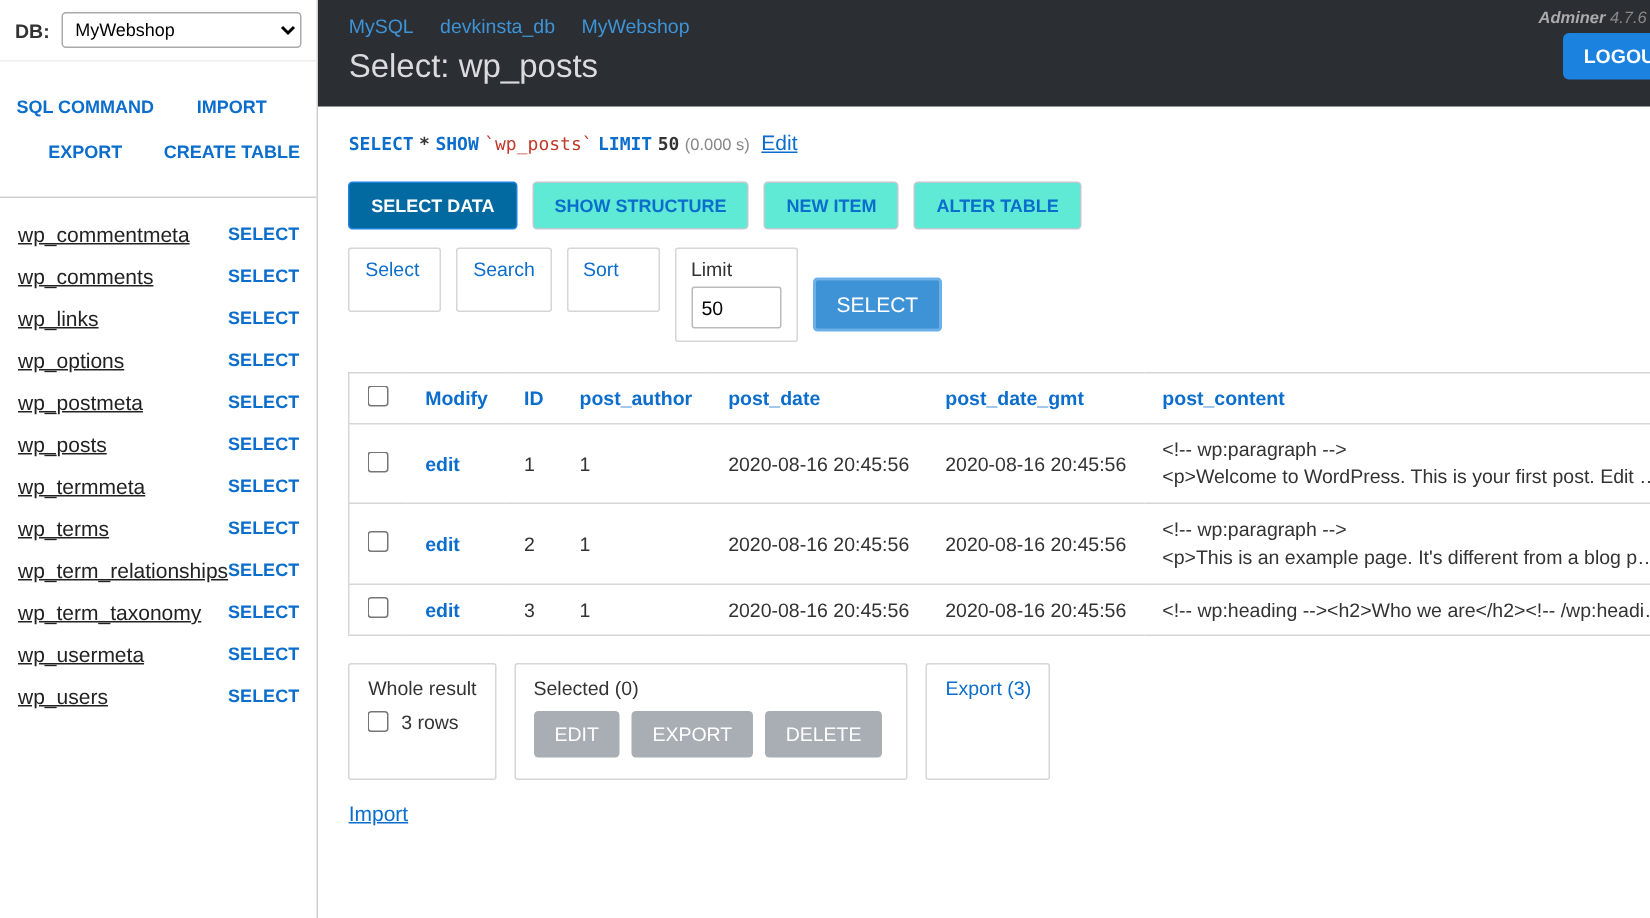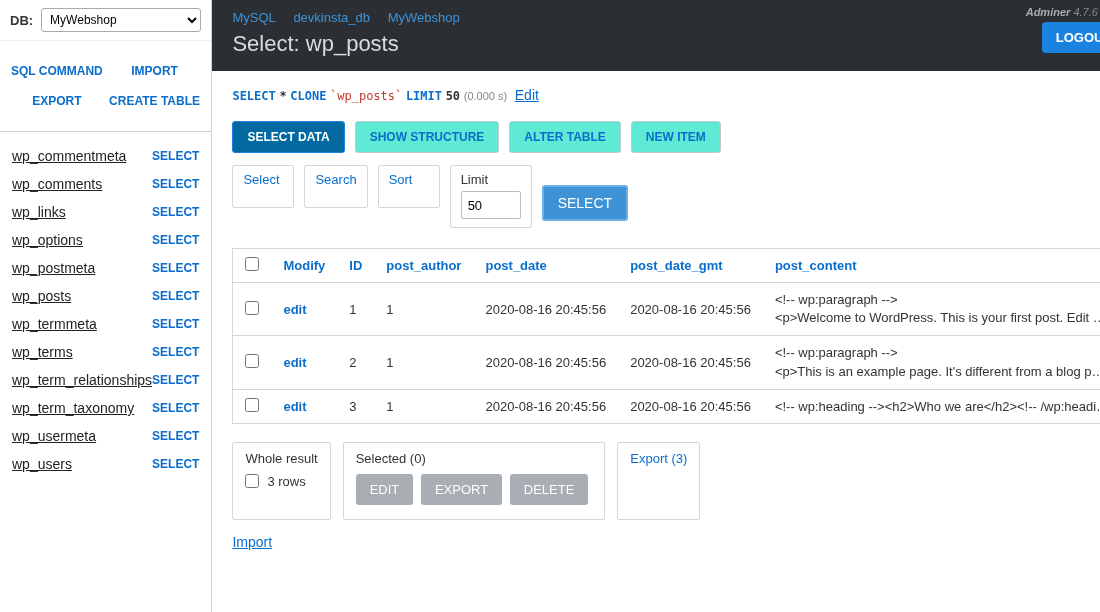--- a/index.html
+++ b/index.html
@@ -149,33 +149,33 @@
           <strong>Adminer</strong> <span>4.7.6</span> <span style="color:#b58b3a">4.7.7</span>
         </div>
         <button class="logout-btn">LOGOUT</button>
       </div>
     </div>
 
     <div class="content">
       <div class="sql-line">
         <span class="kw">SELECT</span>
         <span class="star">*</span>
-        <span class="kw">CLONE</span>
+        <span class="kw">SHOW</span>
         <span class="tblname">`wp_posts`</span>
         <span class="kw">LIMIT</span>
         <span class="limit-num">50</span>
         <span class="timing">(0.000 s)</span>
         <a href="#" class="edit-link">Edit</a>
       </div>
 
       <div class="tab-buttons">
         <button class="tab-btn active">SELECT DATA</button>
         <button class="tab-btn">SHOW STRUCTURE</button>
+        <button class="tab-btn">NEW ITEM</button>
         <button class="tab-btn">ALTER TABLE</button>
-        <button class="tab-btn">NEW ITEM</button>
       </div>
 
       <div class="filter-row">
         <div class="filter-box">
             <div class="filter-label">Select</div>
           </div>
         <div class="filter-box">
             <div class="filter-label">Search</div>
           </div>
         <div class="filter-box">

